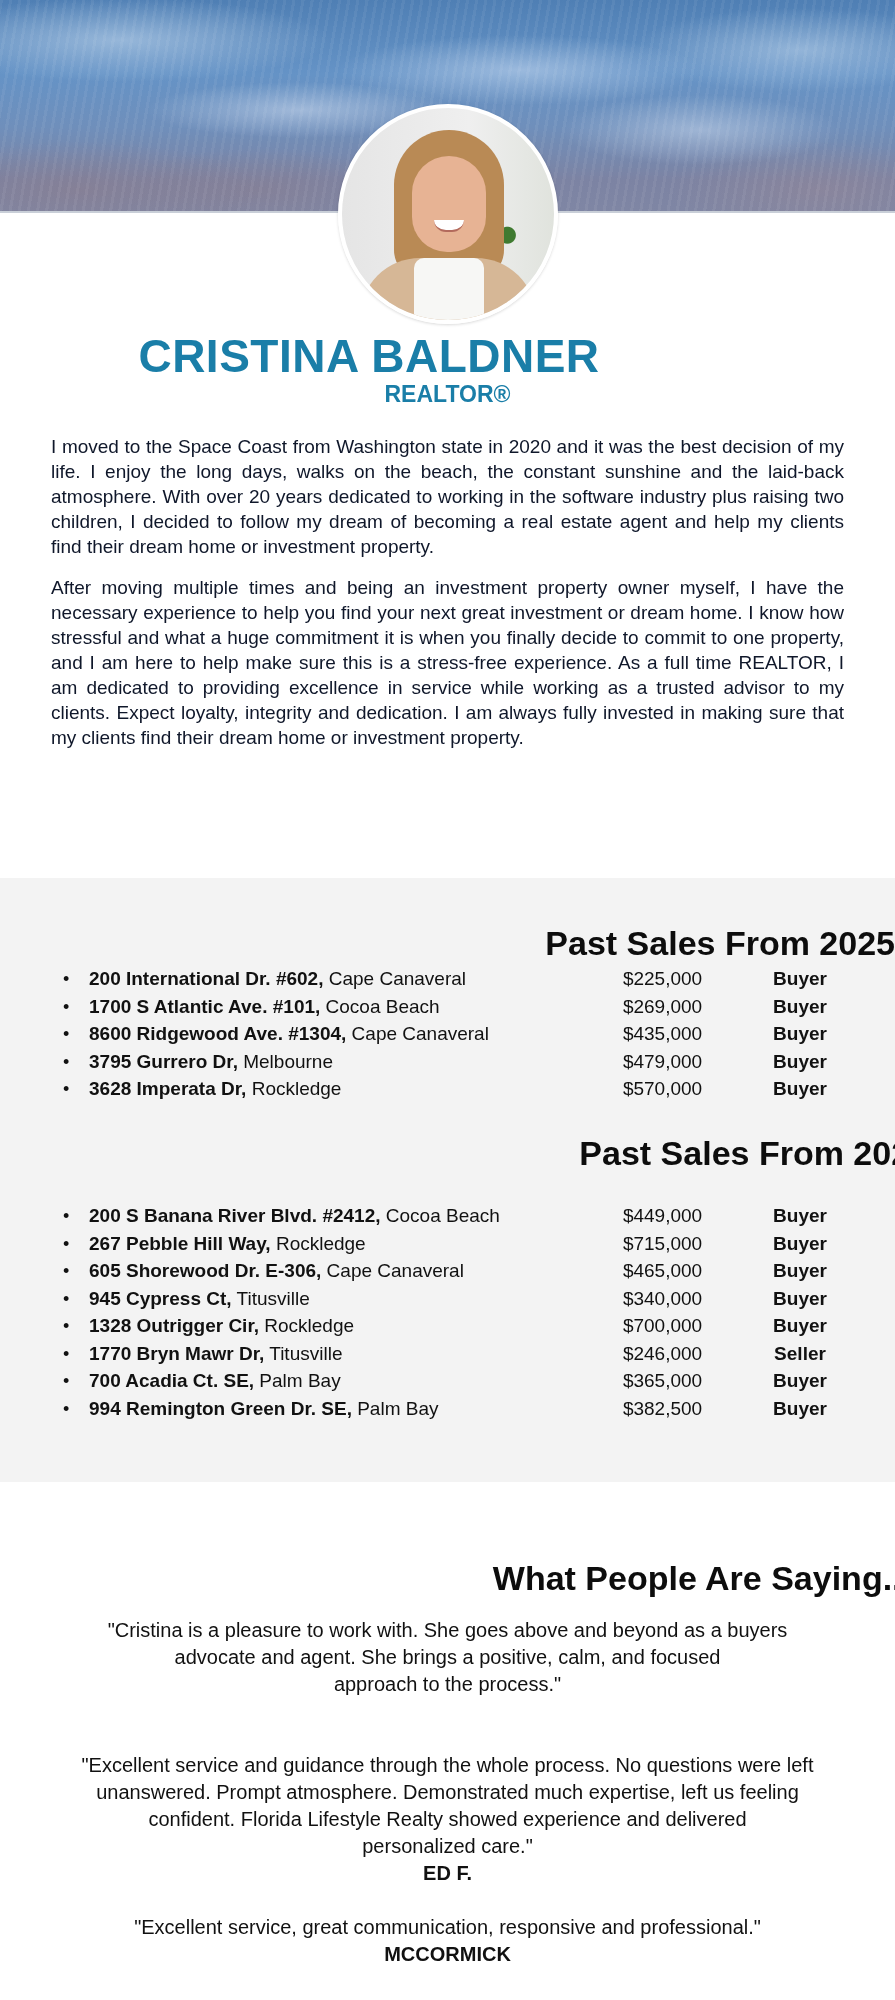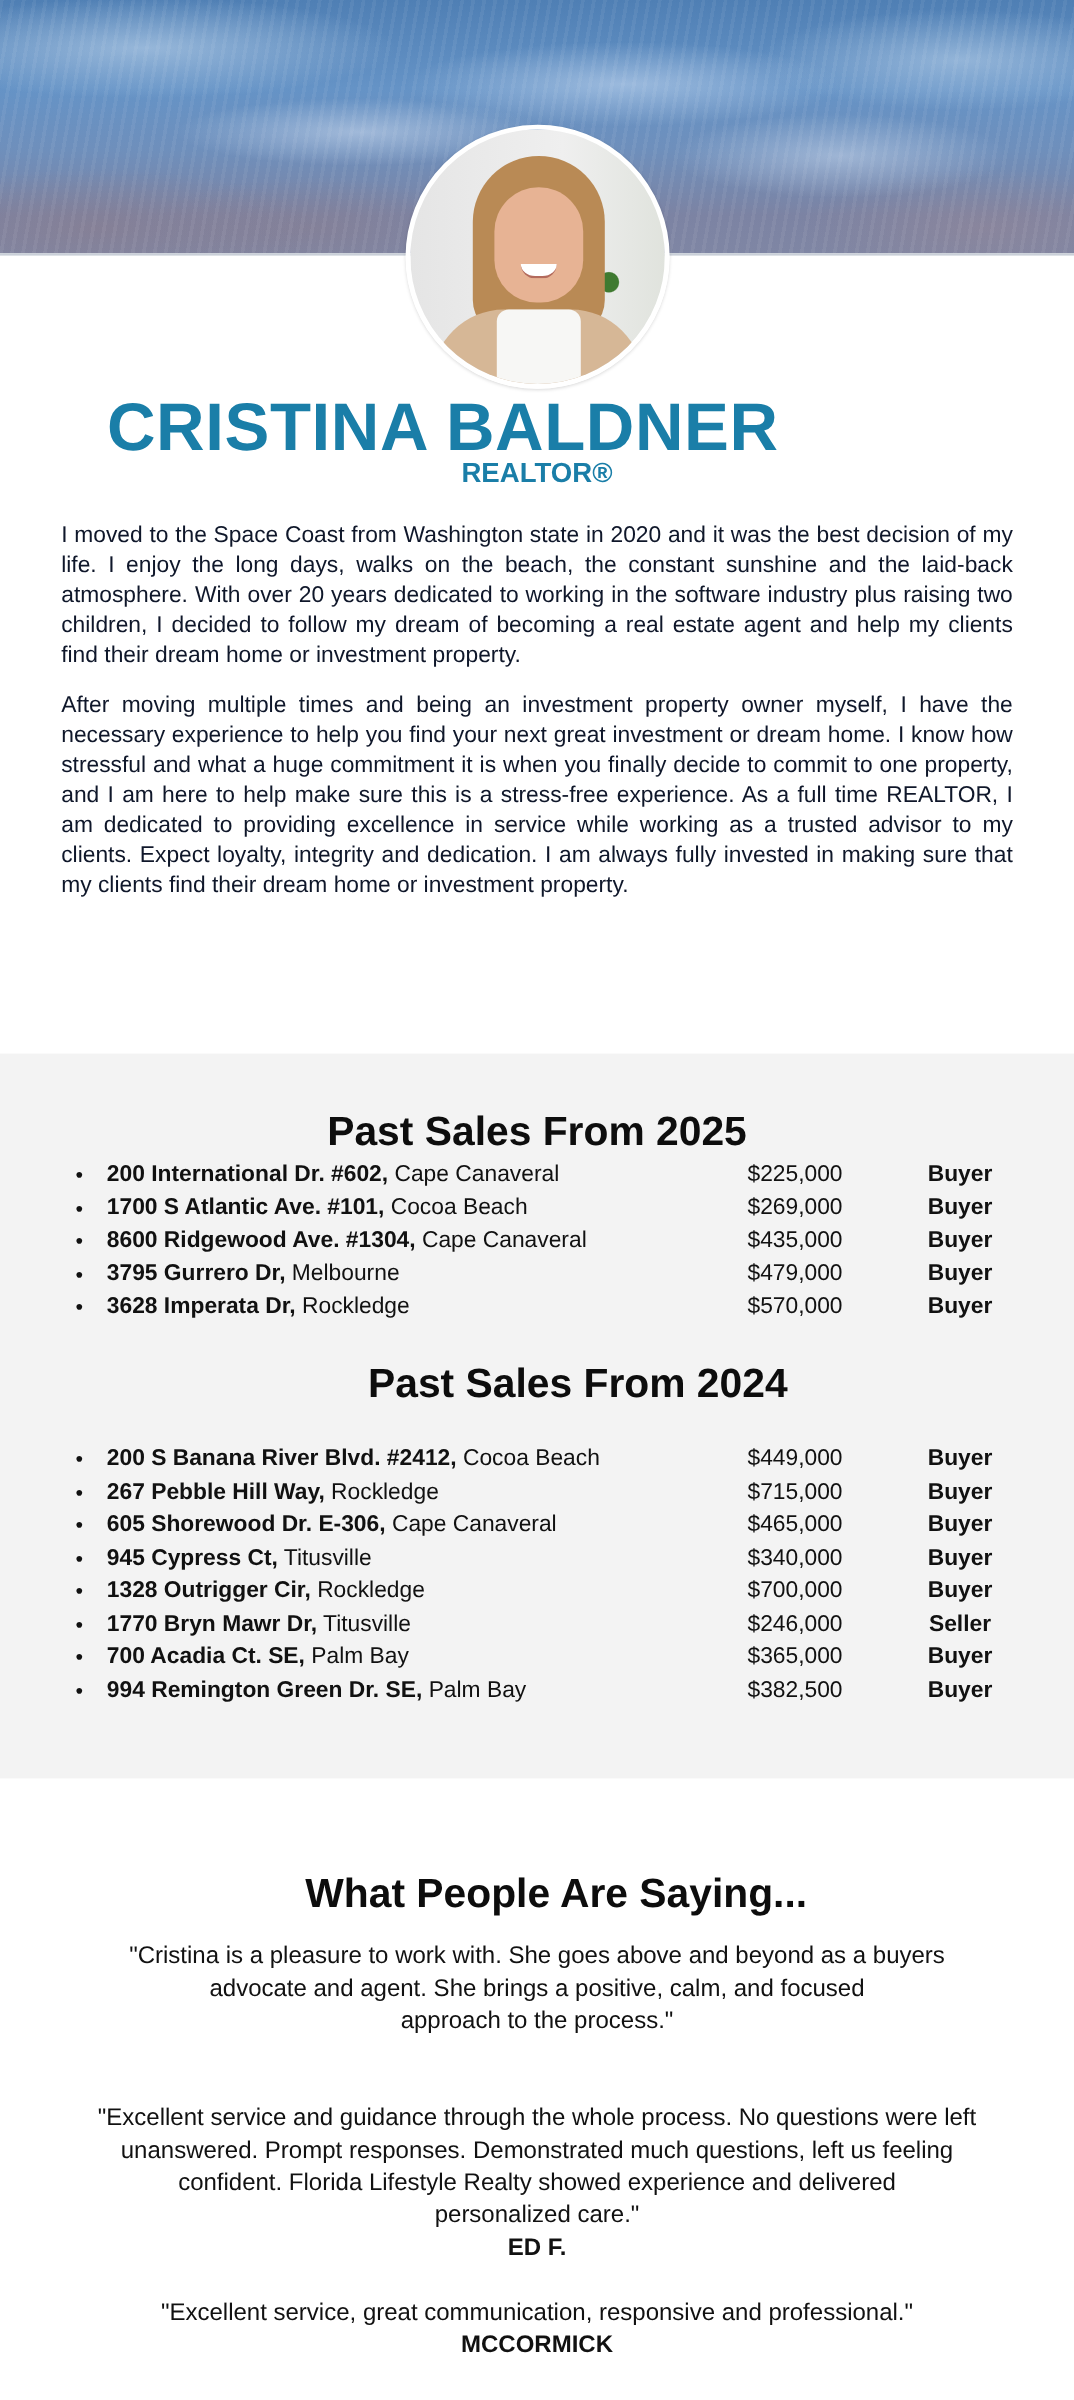--- a/index.html
+++ b/index.html
@@ -49,36 +49,36 @@
   .photo .cardigan {
     position: absolute; left: 18px; top: 150px; width: 176px; height: 80px;
     background: #d6b796; border-radius: 60px 60px 0 0;
   }
   .photo .shirt {
     position: absolute; left: 72px; top: 150px; width: 70px; height: 80px;
     background: #f7f7f5; border-radius: 10px 10px 0 0;
   }
   .name {
     position: absolute; left: 0; top: 330px; width: 738px; text-align: center;
-    font-weight: bold; font-size: 56px; color: #1a7ea8; letter-spacing: 0.5px; line-height: 52px;
+    font-weight: bold; font-size: 46px; color: #1a7ea8; letter-spacing: 0.5px; line-height: 52px;
   }
   .role {
     position: absolute; left: 0; top: 382px; width: 895px; text-align: center;
     font-weight: bold; font-size: 23px; color: #1a7ea8; line-height: 24px;
   }
   .bio {
     position: absolute; left: 51px; top: 434px; width: 793px;
     font-size: 19px; line-height: 25px; text-align: justify; color: #0f172a;
   }
   .bio p { margin: 0 0 16px 0; }
   .sales {
     position: absolute; left: 0; top: 878px; width: 895px; height: 604px; background: #f3f3f3;
   }
   .sec-title {
-    position: absolute; left: 0; width: 895px; text-align: center;
+    position: absolute; left: 0; width: 895px; text-align: right;
     font-weight: bold; font-size: 34px; line-height: 40px; color: #0d0d0d;
   }
   .sale-list { position: absolute; left: 0; width: 895px; margin: 0; padding: 0; list-style: none; }
   .sale-row { position: relative; height: 27.5px; font-size: 19px; line-height: 26px; }
   .sale-row .bullet { position: absolute; left: 63px; top: 0; font-size: 18px; }
   .sale-row .addr { position: absolute; left: 89px; top: 0; white-space: nowrap; }
   .sale-row .addr b { font-weight: bold; }
   .sale-row .price { position: absolute; left: 596px; width: 133px; text-align: center; top: 0; }
   .sale-row .side { position: absolute; left: 760px; width: 80px; text-align: center; top: 0; font-weight: bold; }
   .testimonials { position: absolute; left: 0; top: 1482px; width: 895px; }
@@ -203,21 +203,21 @@
 
 <section class="testimonials">
   <h2 class="sec-title t-title" style="margin:16px;">What People Are Saying...</h2>
   <div class="quote" style="top:135px;">
       <span class="line">"Cristina is a pleasure to work with. She goes above and beyond as a buyers</span>
       <span class="line">advocate and agent. She brings a positive, calm, and focused</span>
       <span class="line">approach to the process."</span>
     </div>
   <div class="quote" style="top:270px;">
       <span class="line">"Excellent service and guidance through the whole process. No questions were left</span>
-      <span class="line">unanswered. Prompt responses. Demonstrated much questions, left us feeling</span>
+      <span class="line">unanswered. Prompt atmosphere. Demonstrated much expertise, left us feeling</span>
       <span class="line">confident. Florida Lifestyle Realty showed experience and delivered</span>
       <span class="line">personalized care."</span>
       <span class="author">ED F.</span>
     </div>
   <div class="quote" style="top:432px;">
       <span class="line">"Excellent service, great communication, responsive and professional."</span>
       <span class="author">MCCORMICK</span>
     </div>
 </section>
 

